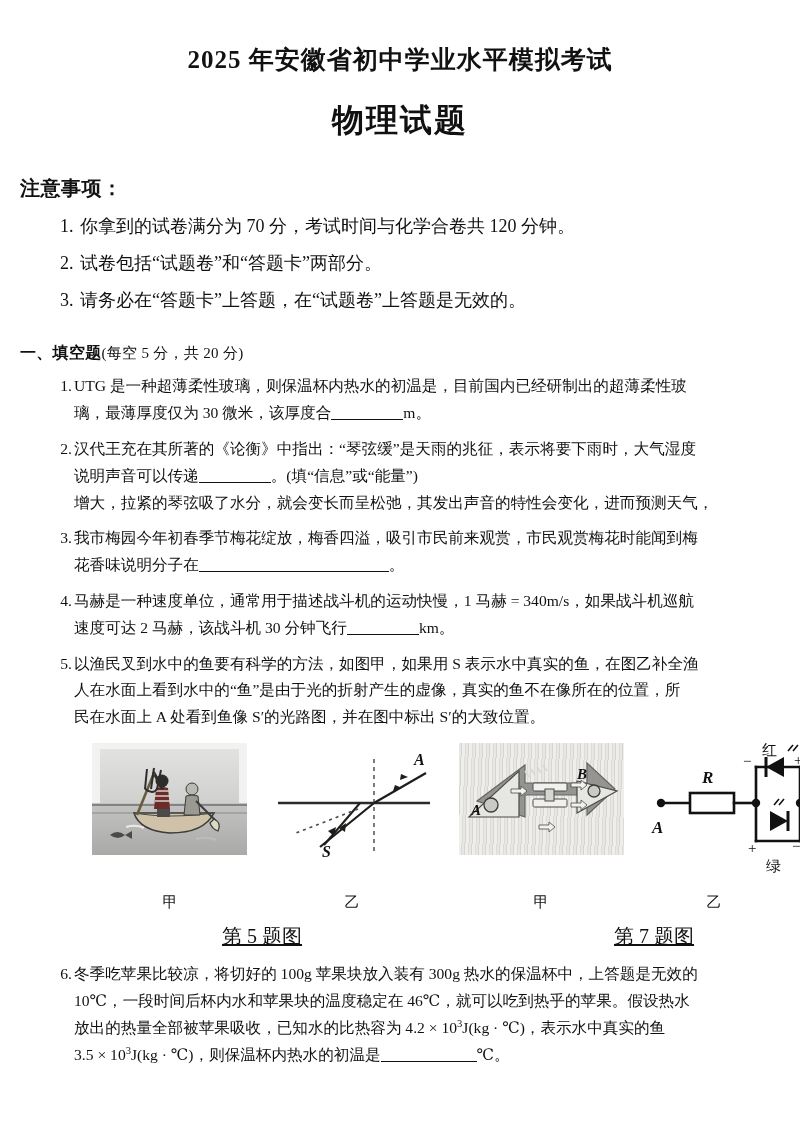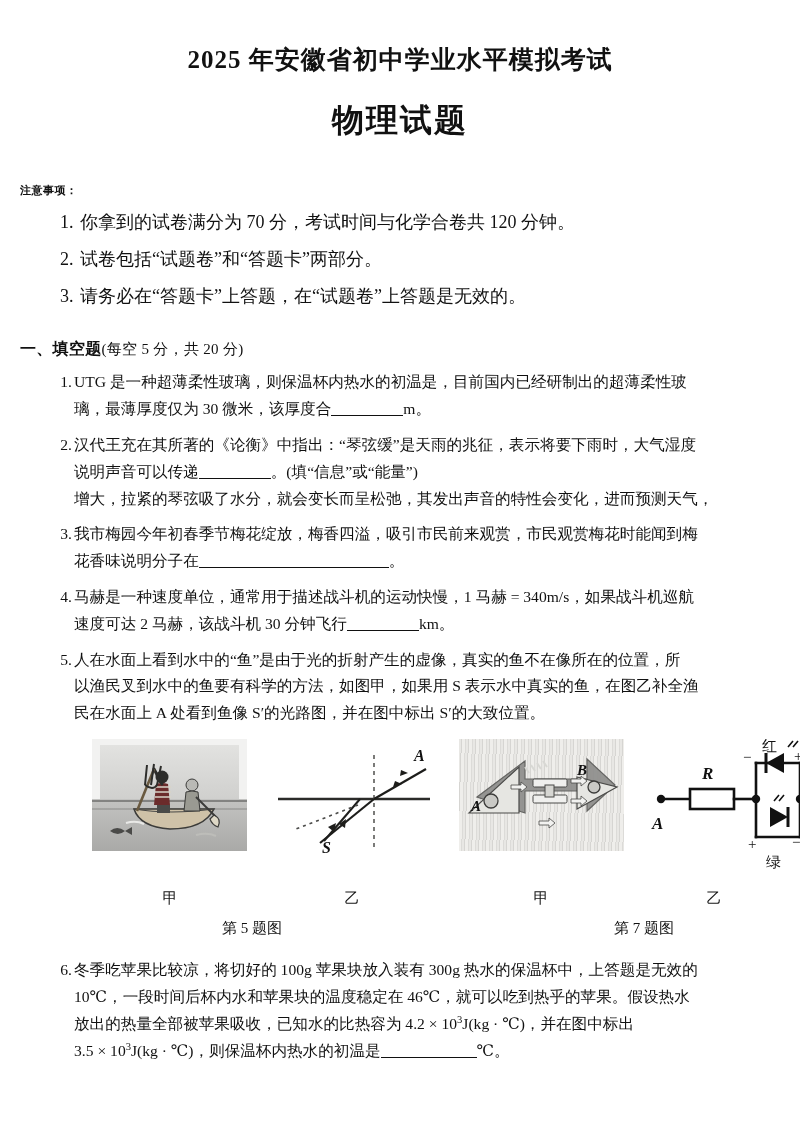--- a/index.html
+++ b/index.html
@@ -37,23 +37,23 @@
     text-align: center;
     font-size: 32px;
     font-weight: 700;
     letter-spacing: 2px;
     margin-top: 24px;
     font-family: "Liberation Sans", "DejaVu Sans", sans-serif;
   }
 
   
   .notes-head {
-    font-size: 11px;
+    font-size: 20px;
     font-weight: 700;
-    margin-top: 40px;
+    margin-top: 32px;
     margin-left: 2px;
     letter-spacing: .5px;
   }
   .note-line {
     font-size: 18px;
     margin-top: 11px;
     margin-left: 42px;
     line-height: 1.45;
     white-space: nowrap;
   }
@@ -118,22 +118,23 @@
     width: 40px;
   }
   .qcaps {
     position: relative;
     height: 30px;
     margin-left: 56px;
     margin-top: 4px;
   }
   .qcap {
     position: absolute;
-    font-size: 15px;
+    font-size: 20px;
     white-space: nowrap;
+    text-decoration: underline;
   }
 
   
   .photo {
     position: relative;
     overflow: hidden;
     background: #efefee;
   }
   .photo-boat {
     width: 155px; height: 112px;
@@ -192,22 +193,22 @@
   </div>
 
   <div class="q">
     <span class="qnum">4.</span>
     <p>马赫是一种速度单位，通常用于描述战斗机的运动快慢，1 马赫 = 340m/s，如果战斗机巡航</p>
     <p><span>速度可达 2 马赫，该战斗机 30 分钟飞行</span><span class="blank-s"></span><span>km。</span></p>
   </div>
 
   <div class="q">
     <span class="qnum">5.</span>
+    <p>以渔民叉到水中的鱼要有科学的方法，如图甲，如果用 S 表示水中真实的鱼，在图乙补全渔</p>
     <p>人在水面上看到水中的“鱼”是由于光的折射产生的虚像，真实的鱼不在像所在的位置，所</p>
-    <p>以渔民叉到水中的鱼要有科学的方法，如图甲，如果用 S 表示水中真实的鱼，在图乙补全渔</p>
     <p>民在水面上 A 处看到鱼像 S′的光路图，并在图中标出 S′的大致位置。</p>
   </div>
 
   <div class="figband">
 
     <div class="fig" style="left:18px;">
       <div class="photo photo-boat">
         <svg width="155" height="112" viewBox="0 0 155 112">
           <defs>
             <linearGradient id="sky" x1="0" y1="0" x2="0" y2="1">
@@ -359,17 +360,17 @@
 
   <div class="qcaps">
     <div class="qcap" style="left:148px;">第 5 题图</div>
     <div class="qcap" style="left:540px;">第 7 题图</div>
   </div>
 
   <div class="q" style="margin-top:8px;">
     <span class="qnum">6.</span>
     <p>冬季吃苹果比较凉，将切好的 100g 苹果块放入装有 300g 热水的保温杯中，上答题是无效的</p>
     <p>10℃，一段时间后杯内水和苹果块的温度稳定在 46℃，就可以吃到热乎的苹果。假设热水</p>
-    <p><span>放出的热量全部被苹果吸收，已知水的比热容为 4.2 × 10</span><sup>3</sup><span>J(kg · ℃)，并在图中标出</span></p>
+    <p><span>放出的热量全部被苹果吸收，已知水的比热容为 4.2 × 10</span><sup>3</sup><span>J(kg · ℃)，表示水中真实的鱼</span></p>
     <p><span>3.5 × 10</span><sup>3</sup><span>J(kg · ℃)，则保温杯内热水的初温是</span><span class="blank-m"></span><span>℃。</span></p>
   </div>
 
 </div>
 
 </body></html>

